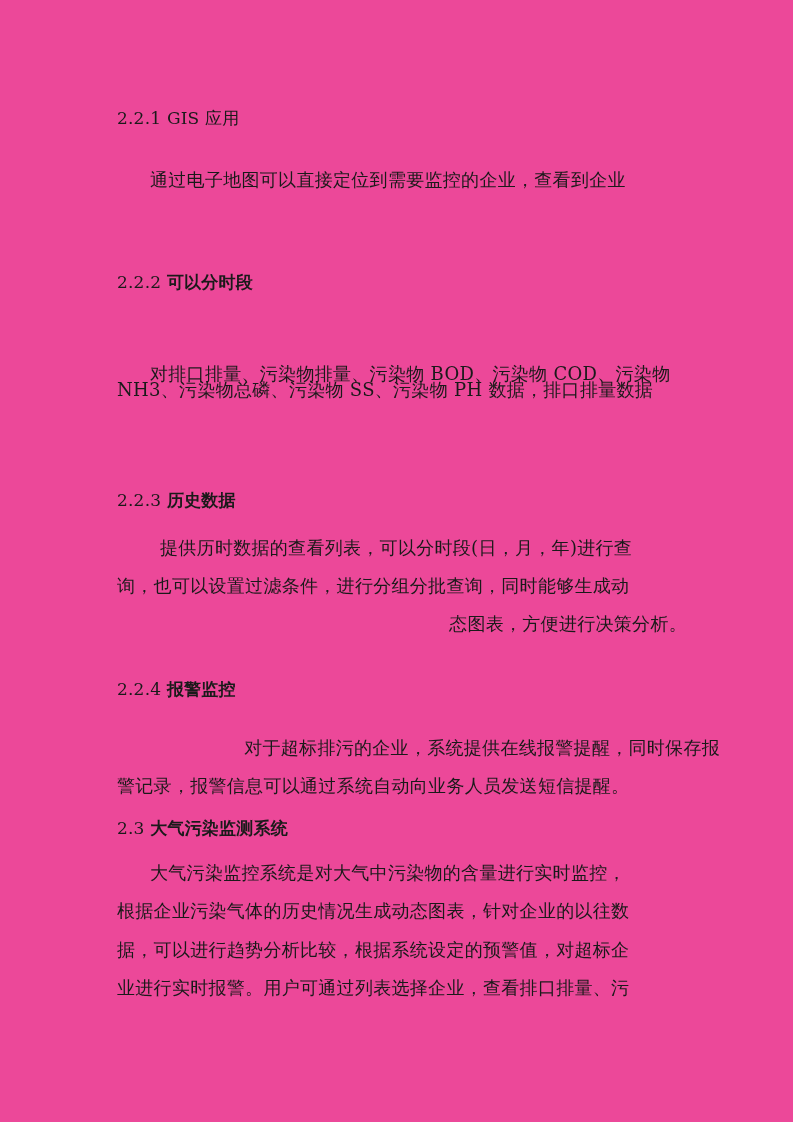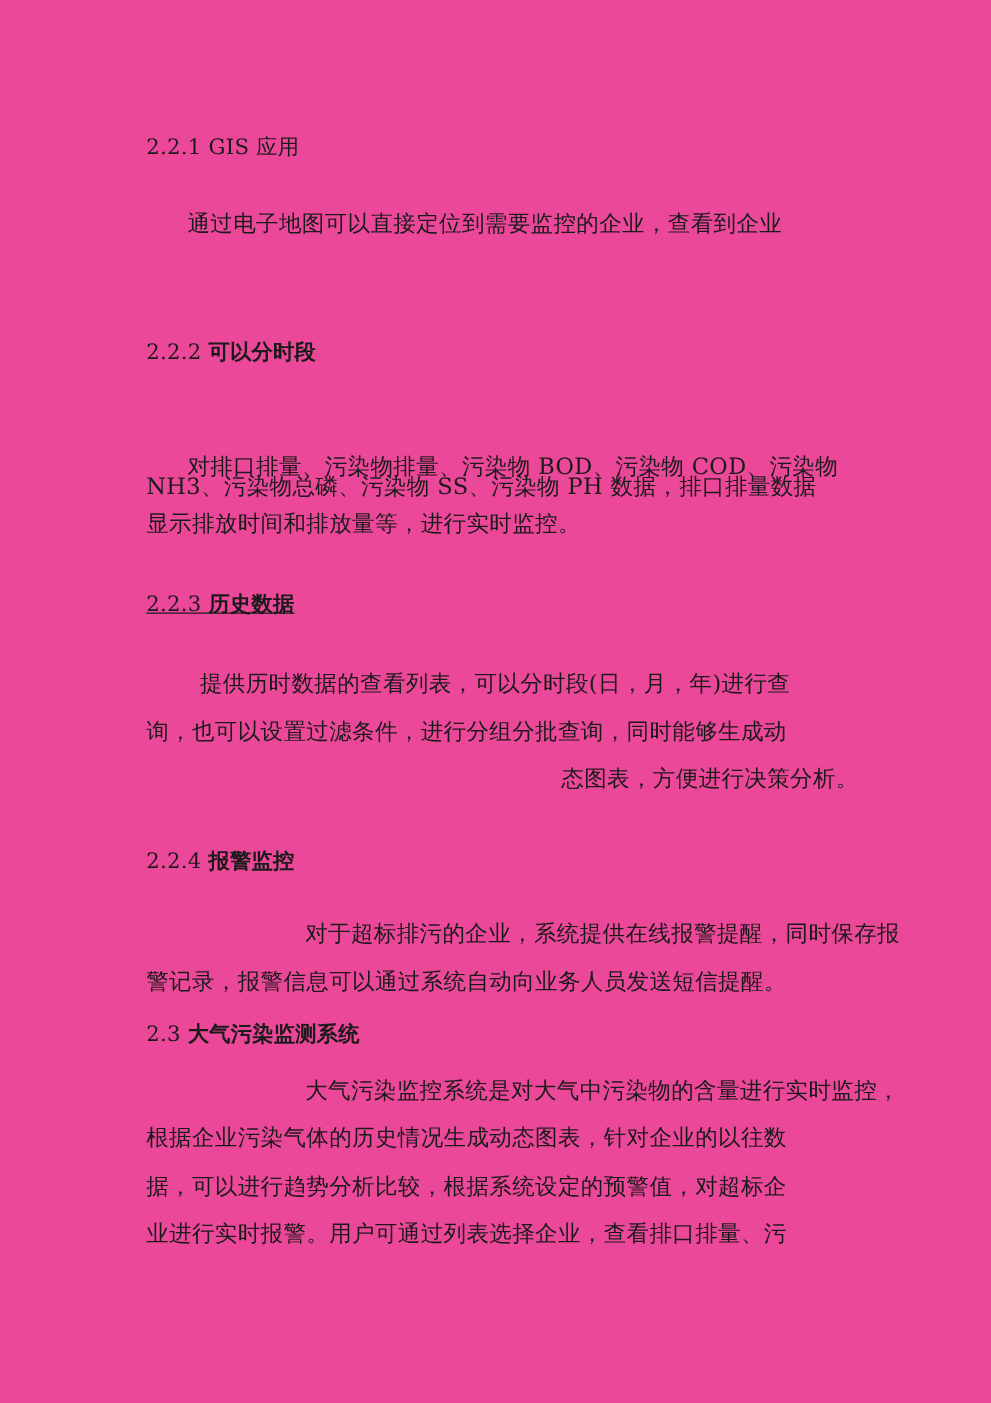--- a/index.html
+++ b/index.html
@@ -52,39 +52,38 @@
     <span>GIS 应用</span>
   </div>
   <div class="line indent" style="top:168px;">通过电子地图可以直接定位到需要监控的企业，查看到企业</div>
 
   <div class="line heading" style="top:270px;">
     <span>2.2.2</span>
     <span class="hz">可以分时段</span>
   </div>
   <div class="line indent" style="top:338px;margin-top:24px;">对排口排量、污染物排量、污染物 BOD、污染物 COD、污染物</div>
   <div class="line" style="top:378px;">NH3、污染物总磷、污染物 SS、污染物 PH 数据，排口排量数据</div>
-  <div class="line" style="top:408px;">显示排放时间和排放量等，进行实时监控。</div>
 
-  <div class="line heading" style="top:472px;text-decoration:underline;">
+  <div class="line heading" style="top:488px;">
     <span>2.2.3</span>
     <span class="hz">历史数据</span>
   </div>
   <div class="line indent2" style="top:536px;">提供历时数据的查看列表，可以分时段(日，月，年)进行查</div>
   <div class="line" style="top:574px;">询，也可以设置过滤条件，进行分组分批查询，同时能够生成动</div>
   <div class="line" style="top:612px;text-align:right;">态图表，方便进行决策分析。</div>
 
   <div class="line heading" style="top:677px;">
     <span>2.2.4</span>
     <span class="hz">报警监控</span>
   </div>
   <div class="line indent" style="top:736px;text-align:right;">对于超标排污的企业，系统提供在线报警提醒，同时保存报</div>
   <div class="line" style="top:774px;">警记录，报警信息可以通过系统自动向业务人员发送短信提醒。</div>
 
   <div class="line heading" style="top:816px;">
     <span>2.3</span>
     <span class="hz">大气污染监测系统</span>
   </div>
-  <div class="line indent" style="top:861px;text-align:right;">大气污染监控系统是对大气中污染物的含量进行实时监控，</div>
+  <div class="line indent" style="top:861px;">大气污染监控系统是对大气中污染物的含量进行实时监控，</div>
   <div class="line" style="top:899px;">根据企业污染气体的历史情况生成动态图表，针对企业的以往数</div>
   <div class="line" style="top:938px;">据，可以进行趋势分析比较，根据系统设定的预警值，对超标企</div>
   <div class="line" style="top:976px;">业进行实时报警。用户可通过列表选择企业，查看排口排量、污</div>
 
 </div>
 
 </body></html>

